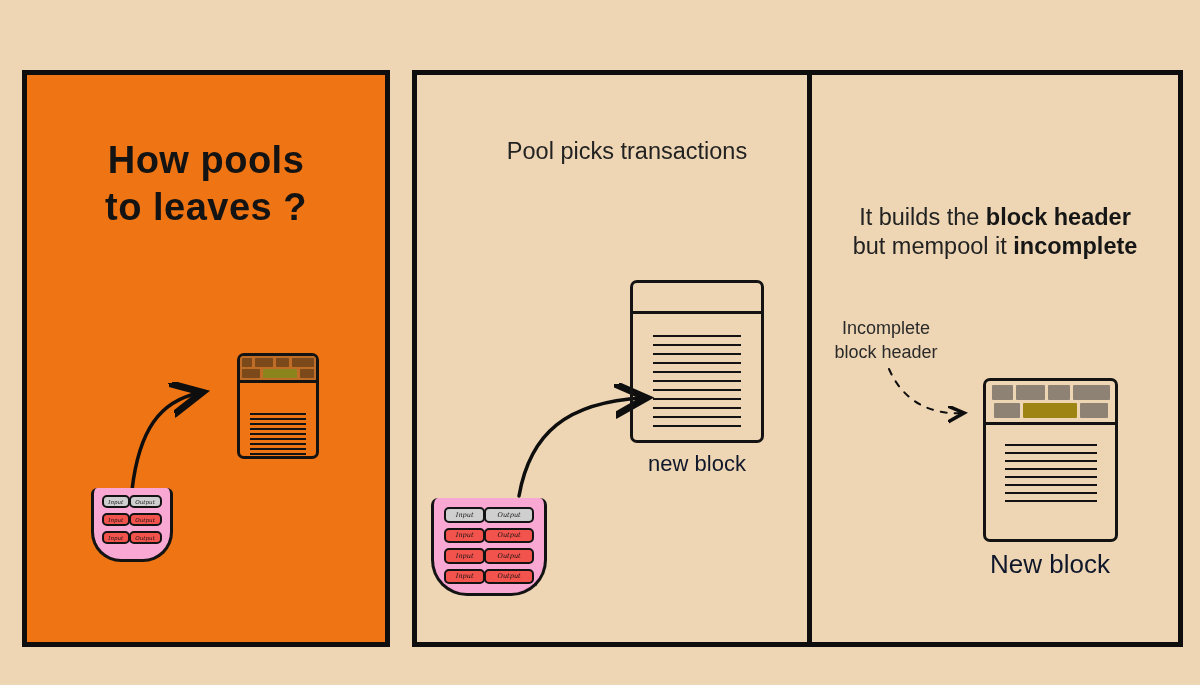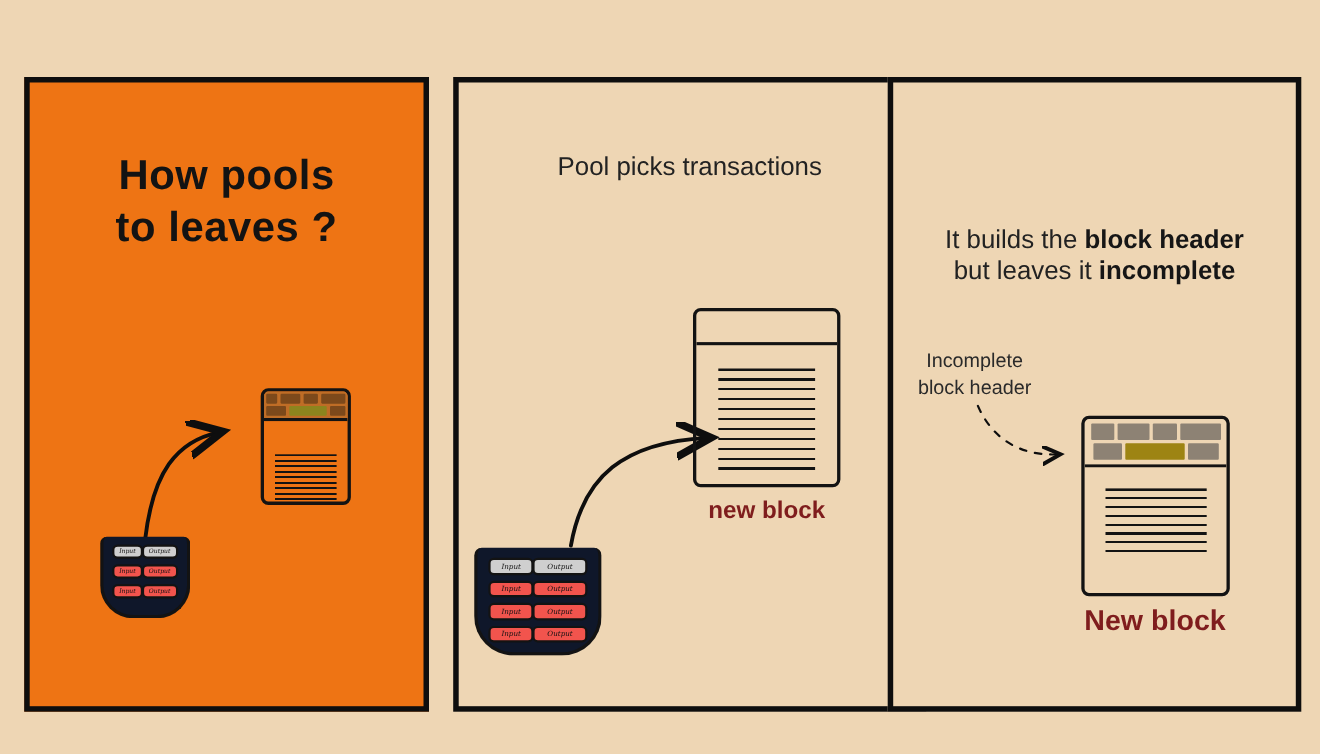--- a/index.html
+++ b/index.html
@@ -67,28 +67,28 @@
   .block-3 .block-header { height:44px; background:transparent; gap:3px; padding:4px; }
   .block-3 .brick { background:#8d8274; }
   .block-3 .r1 { height:15px; }
   .block-3 .r2 { height:16px; }
   .block-3 .olive { background:#9d8413; }
   .block-3 .tx-lines {
     margin-top:19px; width:92px; height:63px;
     background:repeating-linear-gradient(to bottom,#131313 0 2px,transparent 2px 8px);
   }
 
-  .block-label { position:absolute; text-align:center; font-weight:700; color:#7f1d1d; }
+  .block-label { position:absolute; text-align:center; font-weight:400; color:#0f172a; }
   .label-newblock-2 { left:205px; top:376px; width:150px; font-size:22px; }
   .label-newblock-3 { left:163px; top:474px; width:150px; font-size:26px; }
   .label-mempool-2  { left:16px;  top:531px; width:140px; font-size:23px; text-align:left; }
 
   
   .mempool {
-    position:absolute; background:#0f172a;
+    position:absolute; background:#f9a8d4;
     border:3px solid #131313; border-top:none;
     display:flex; flex-direction:column;
   }
   .mp-1 { left:64px; top:413px; width:82px; height:74px;
           border-radius:6px 6px 30px 30px; padding:7px 8px; gap:5px; }
   .mp-2 { left:14px; top:423px; width:116px; height:98px;
           border-radius:7px 7px 36px 36px; padding:9px 10px; gap:5px; }
   .mp-row { display:flex; }
   .pill {
     border:2px solid #131313; border-radius:5px;
@@ -202,21 +202,21 @@
     </div>
   </div>
 </div>
 
 <div class="panel panel-3">
   <div class="caption p3-caption">
     <div>
       <span>It builds the </span><b>block header</b>
     </div>
     <div>
-      <span>but leaves it </span><b>incomplete</b>
+      <span>but mempool it </span><b>incomplete</b>
     </div>
   </div>
 
   <div class="pointer-label">
     <div>Incomplete</div>
     <div>block header</div>
   </div>
 
   <svg class="arrow-svg" viewBox="0 0 366 567">
     <defs>

